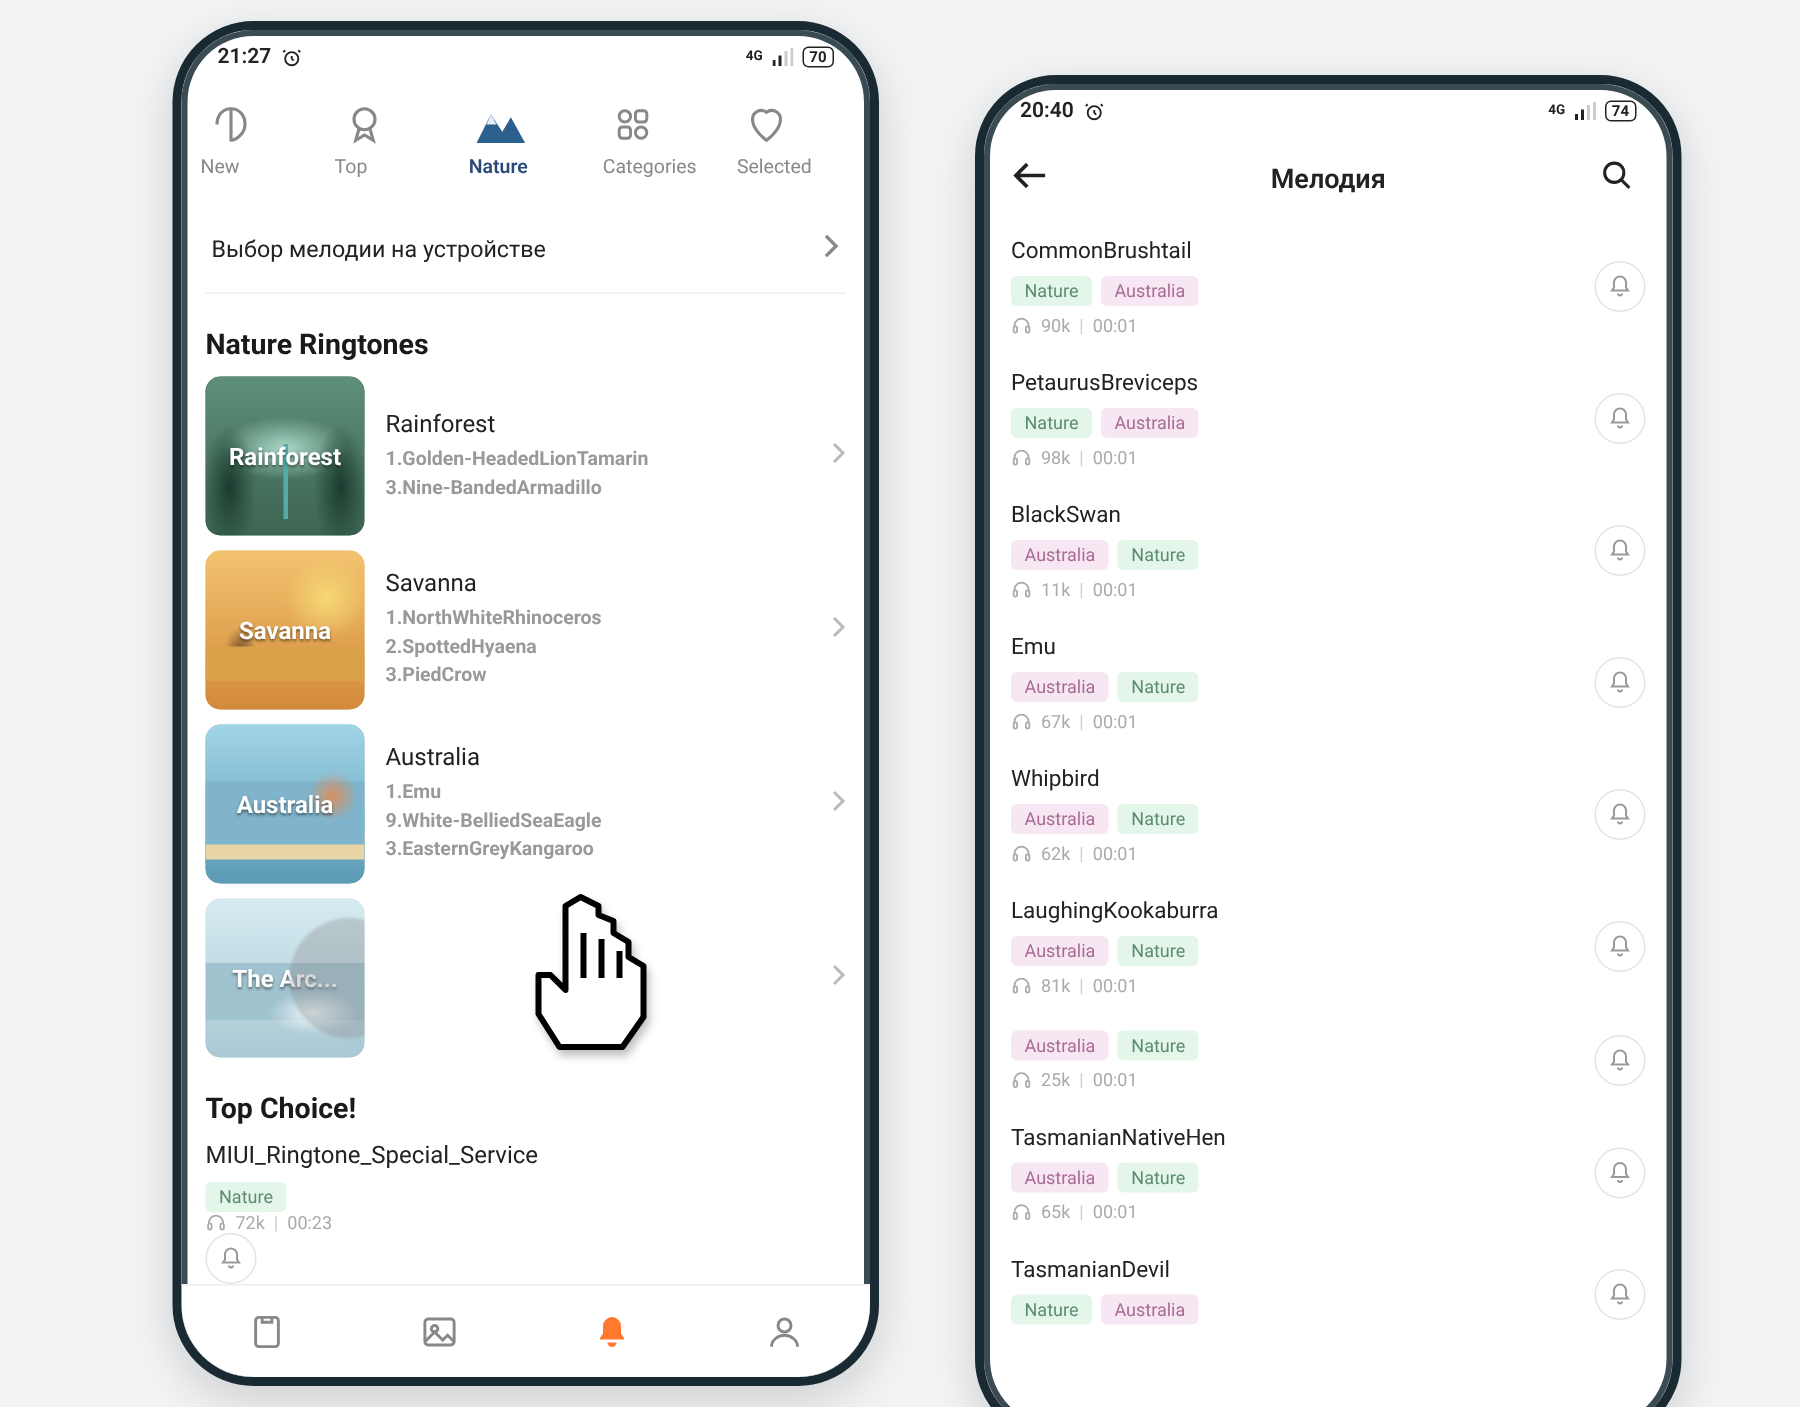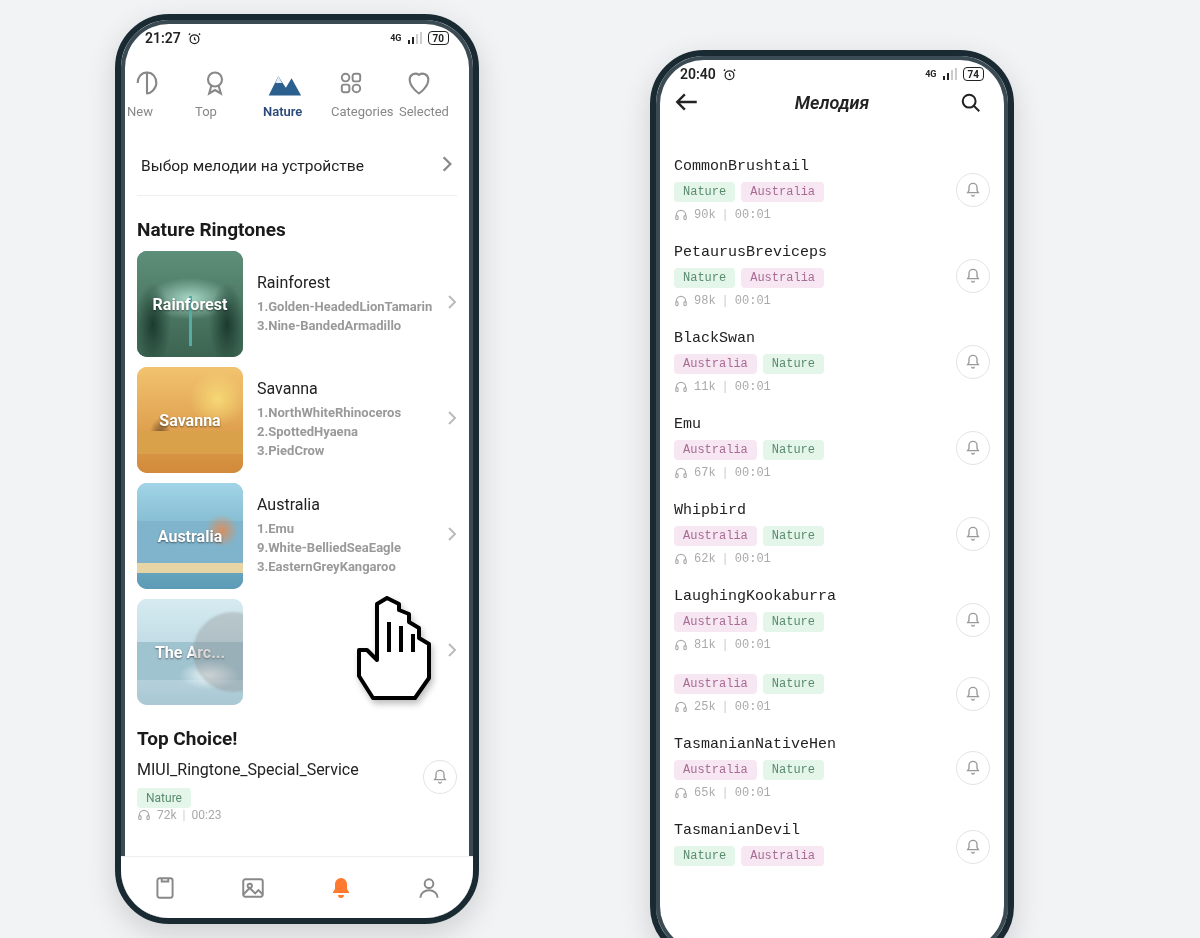--- a/index.html
+++ b/index.html
@@ -5,21 +5,21 @@
   * { box-sizing: border-box; margin: 0; padding: 0; }
   body {
     font-family: -apple-system, BlinkMacSystemFont, "Segoe UI", Roboto, sans-serif;
     background: #f2f3f5;
     width: 1200px;
     height: 938px;
     position: relative;
   }
   .phone {
     position: absolute;
-    width: 364px;
+    width: 471px;
     height: 910px;
     background: #fff;
     border-radius: 54px;
     border: 6px solid #1a2a33;
     box-shadow: inset 0 0 0 4px #3b4b53, 0 10px 30px rgba(0,0,0,0.15);
     overflow: hidden;
     display: flex;
     flex-direction: column;
   }
   .phone-left { left: 115px; top: 14px; }
@@ -157,48 +157,48 @@
   }
   .tag-nature { background: #e4f5ea; color: #5a8c6e; }
   .tag-australia { background: #f7e7f2; color: #a86b94; }
   .meta-row { display:flex; align-items:center; gap:6px; color:#aaa; font-size:12px; margin-top:0; }
   .meta-row .sep { color:#ccc; }
   .bell-circle {
     width:34px; height:34px; border-radius:50%;
     border:1px solid #e4e4e4; display:flex; align-items:center; justify-content:center;
     color:#999; flex-shrink: 0;
   }
-  .tc-row { display:flex; align-items:flex-start; }
+  .tc-row { display:flex; align-items:flex-start;flex-direction:column; }
   .tc-row .tc-main { flex:1; }
 
   .bottom-nav {
     margin-top: auto;
     height: 62px;
     display: flex; align-items: center; justify-content: space-around;
     border-top: 1px solid #eee;
     background: #fff;
   }
   .bottom-nav .nav-item { width:40px; display:flex; justify-content:center; cursor:pointer; }
 
   
   .app-bar {
-    height: 54px; display: flex; 
-    padding: 0 18px; gap: 12px; font-style: italic;
+    height: 54px; display: flex; align-items: center;
+    padding: 0 18px; gap: 12px;
   }
   .app-bar .title {
     flex:1; text-align:center; font-size: 18px; font-weight:600; color:#222;
   }
   .app-bar .back, .app-bar .search { width:30px; cursor:pointer; }
 
   .track-list { overflow: hidden; padding: 2px 18px 0; }
   .track {
     display:flex; align-items:center; padding: 10px 0 12px;
     cursor:pointer;
   }
-  .track-main { flex:1;font-family:Liberation Mono, monospace; }
+  .track-main { flex:1; }
   .track-title { font-size: 15px; color:#222; margin-bottom:7px; }
   .tags-row { margin-bottom:6px; }
   .track .meta-row { margin-top: 4px; }
 
   .scroll-area-left {
     flex:1; overflow:hidden; position:relative;
   }
 </style>
 </head>
 <body>

